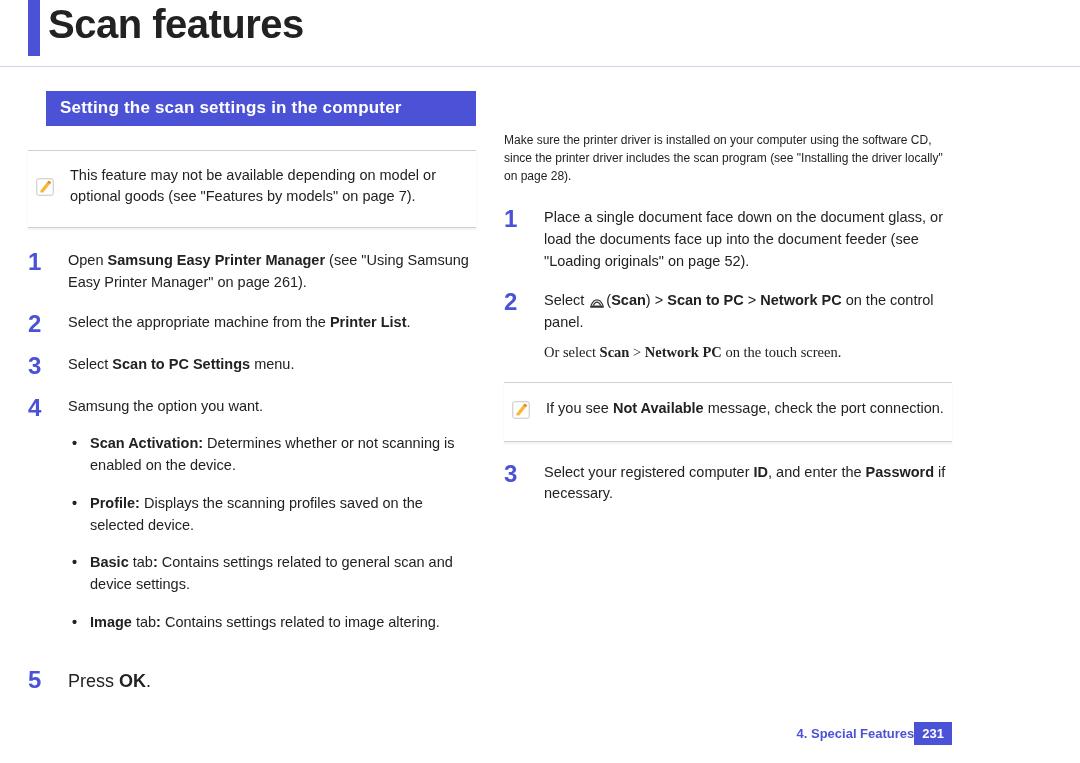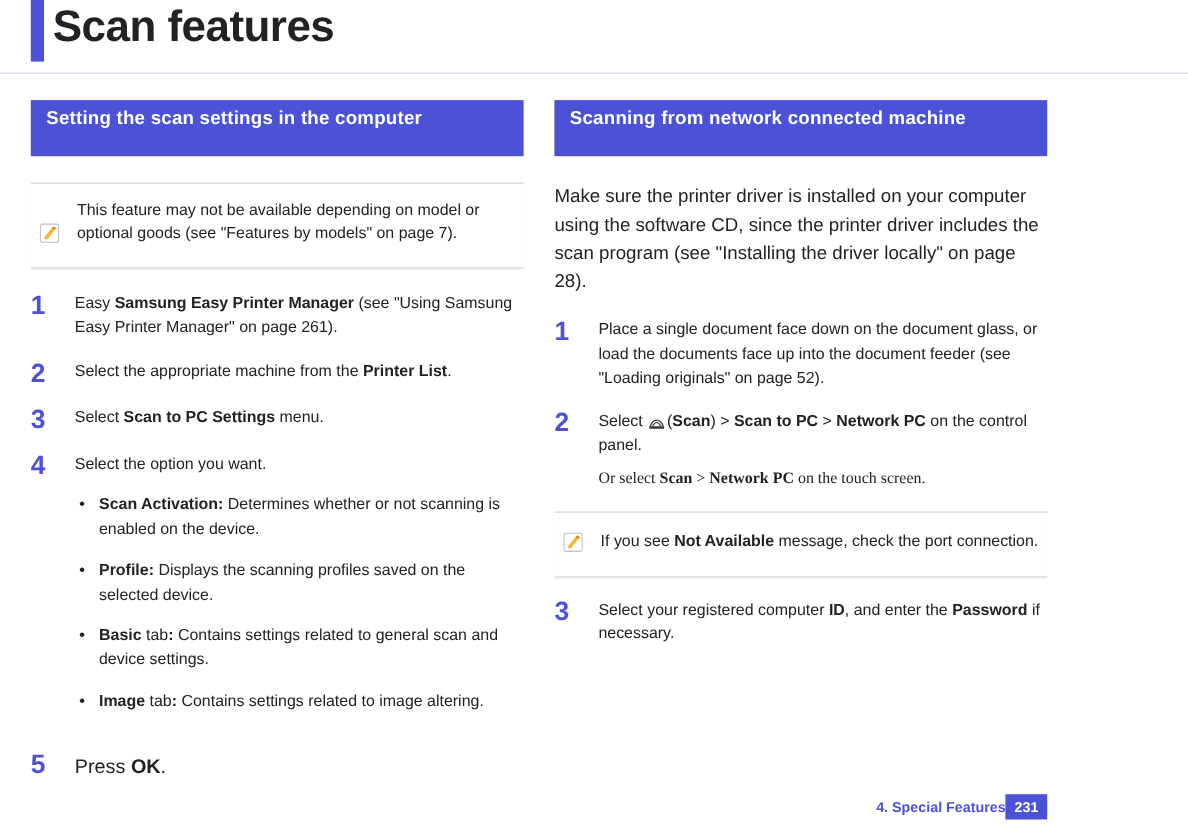--- a/index.html
+++ b/index.html
@@ -4,34 +4,34 @@
 <style>
   * { box-sizing: border-box; margin: 0; padding: 0; }
   html, body { width: 1080px; height: 763px; font-family: "Myriad Pro", "Segoe UI", Arial, sans-serif; color: #222; background: #fff; }
   .page { position: relative; width: 980px; height: 763px; padding: 0 28px 0 28px; }
   .title-bar { display: flex; align-items: flex-start; }
   .title-accent { width: 12px; height: 56px; background: #4b52d6; margin-right: 8px; }
   .page-title { font-size: 40px; font-weight: 700; letter-spacing: -0.5px; margin-top: 2px; }
   .hr-top { border: none; border-top: 1.5px solid #cfd2f1; margin: 10px 0 24px -28px; width: 1080px; }
   .columns { display: flex; gap: 28px; }
   .col { flex: 1; }
-  .section-header { background: #4b52d6; color: #fff; font-weight: 700; font-size: 17px; padding: 7px 14px 24px 14px; letter-spacing: 0.2px; }
-  .note-box { margin-top: 24px; padding: 14px 6px 20px 6px; border-top: 1.5px solid #d0d0d0; border-bottom: 1.5px solid #d0d0d0; box-shadow: 0 2px 2px rgba(0,0,0,0.06); display: flex; gap: 14px; align-items: flex-end; }
+  .section-header { background: #4b52d6; color: #fff; font-weight: 700; font-size: 17px; padding: 7px 14px 8px 14px; letter-spacing: 0.2px; margin-left: 18px; }
+  .note-box { margin-top: 24px; padding: 14px 6px 20px 6px; border-top: 1.5px solid #d0d0d0; border-bottom: 1.5px solid #d0d0d0; box-shadow: 0 2px 2px rgba(0,0,0,0.06); display: flex; gap: 14px; align-items: center; }
   .note-icon { width: 22px; height: 22px; flex-shrink: 0; margin-top: 2px; display: flex; align-items: center; justify-content: center; }
   .note-icon svg { width: 22px; height: 22px; }
   .note-text { font-size: 14.5px; line-height: 1.45; }
   .steps { margin-top: 22px; }
   .step { display: flex; gap: 18px; margin-bottom: 18px; }
   .step-num { color: #4b52d6; font-size: 24px; font-weight: 700; width: 22px; text-align: left; line-height: 1; flex-shrink: 0; }
   .step-body { font-size: 14.5px; line-height: 1.5; }
   .step-body .sub { margin-top: 8px; font-family: Liberation Serif, serif; }
   .bullet-list { margin-top: 16px; padding-left: 4px; }
   .bullet-item { display: flex; gap: 10px; margin-bottom: 16px; font-size: 14.5px; line-height: 1.5; }
   .bullet-dot { font-weight: 700; width: 8px; flex-shrink: 0; }
-  .intro-p { font-size: 17px; line-height: 1.5; margin-top: 24px; }
+  .intro-p { font-size: 12px; line-height: 1.5; margin-top: 40px; }
   .scan-icon { display: inline-flex; vertical-align: middle; width: 18px; height: 18px; }
   .scan-icon svg { width: 18px; height: 18px; }
   .footer { position: absolute; bottom: 18px; right: 28px; display: flex; align-items: center; gap: 0; font-size: 13px; }
   .footer-text { color: #4b52d6; font-weight: 700; }
   .footer-page { background: #4b52d6; color: #fff; padding: 4px 8px; font-weight: 700; }
   b { font-weight: 700; }
 </style>
 </head>
 <body>
 
@@ -55,42 +55,42 @@
               <path d="M14 7 L16 5 L19 7 L17 9 Z" fill="#d98e1e"></path>
             </svg>
         </span>
         <div class="note-text">This feature may not be available depending on model or optional goods (see "Features by models" on page 7).</div>
       </div>
 
       <div class="steps">
         <div class="step">
           <div class="step-num">1</div>
           <div class="step-body">
-            <span>Easy </span><b>Samsung Easy Printer Manager</b><span> (see "Using Samsung Easy Printer Manager" on page 261).</span>
+            <span>Open </span><b>Samsung Easy Printer Manager</b><span> (see "Using Samsung Easy Printer Manager" on page 261).</span>
           </div>
         </div>
 
         <div class="step">
           <div class="step-num">2</div>
           <div class="step-body">
             <span>Select the appropriate machine from the </span><b>Printer List</b><span>.</span>
           </div>
         </div>
 
         <div class="step">
           <div class="step-num">3</div>
           <div class="step-body">
             <span>Select </span><b>Scan to PC Settings</b><span> menu.</span>
           </div>
         </div>
 
         <div class="step">
           <div class="step-num">4</div>
           <div class="step-body">
-            <span>Select the option you want.</span>
+            <span>Samsung the option you want.</span>
             <div class="bullet-list">
               <div class="bullet-item">
                 <span class="bullet-dot">•</span>
                 <div><b>Scan Activation:</b><span> Determines whether or not scanning is enabled on the device.</span></div>
               </div>
               <div class="bullet-item">
                 <span class="bullet-dot">•</span>
                 <div><b>Profile:</b><span> Displays the scanning profiles saved on the selected device.</span></div>
               </div>
               <div class="bullet-item">
@@ -108,21 +108,20 @@
         <div class="step">
           <div class="step-num">5</div>
           <div class="step-body" style="font-size:18px;">
             <span>Press </span><b>OK</b><span>.</span>
           </div>
         </div>
       </div>
     </div>
 
     <div class="col">
-      <div class="section-header">Scanning from network connected machine</div>
 
       <p class="intro-p">Make sure the printer driver is installed on your computer using the software CD, since the printer driver includes the scan program (see "Installing the driver locally" on page 28).</p>
 
       <div class="steps">
         <div class="step">
           <div class="step-num">1</div>
           <div class="step-body">Place a single document face down on the document glass, or load the documents face up into the document feeder (see "Loading originals" on page 52).</div>
         </div>
 
         <div class="step">

